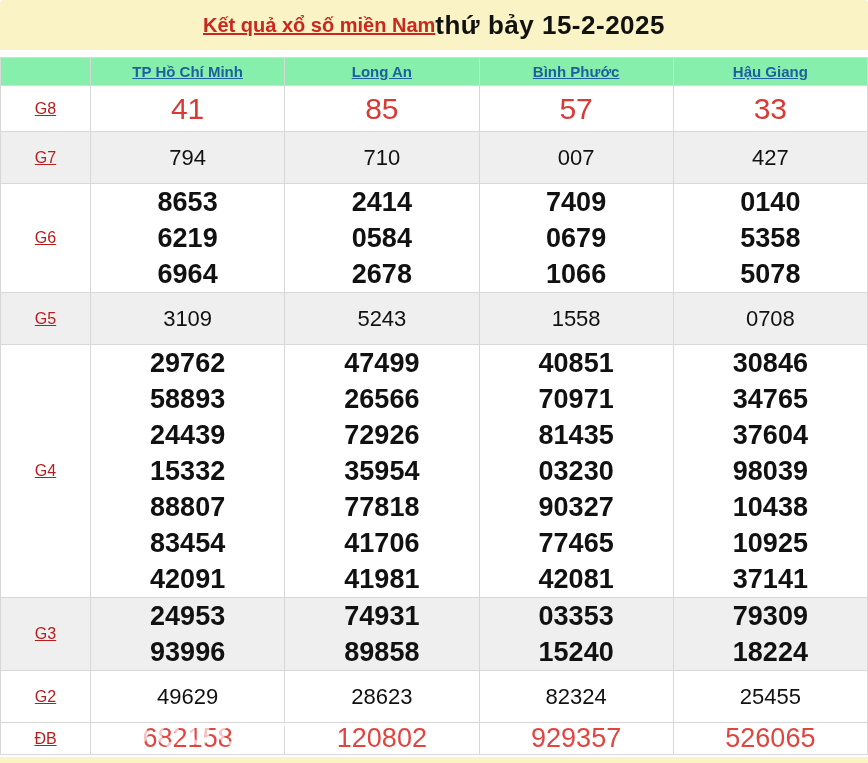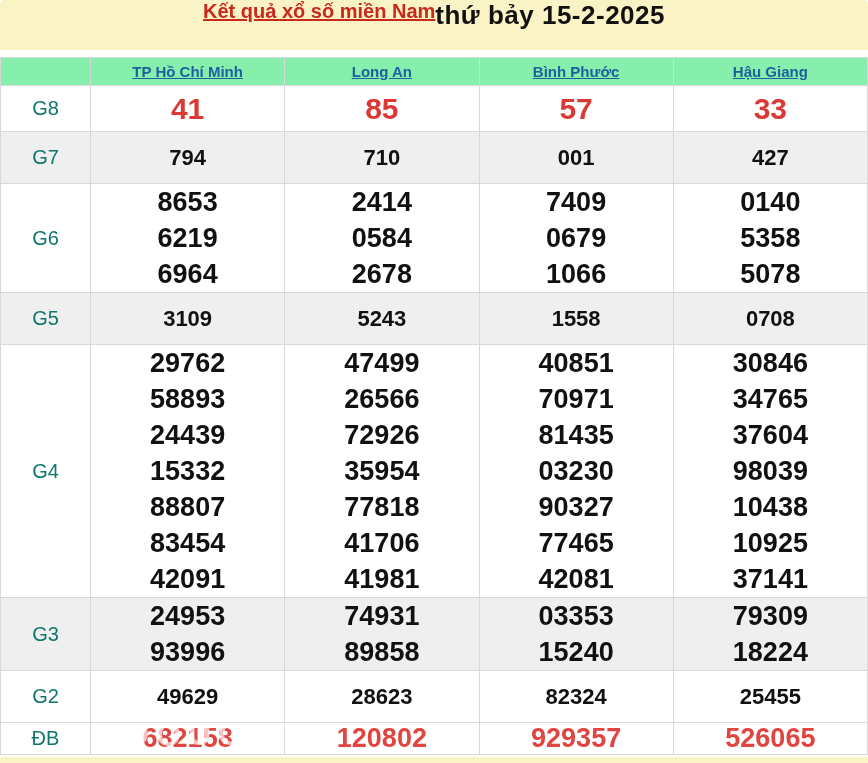--- a/index.html
+++ b/index.html
@@ -1,37 +1,37 @@
 <!DOCTYPE html>
 <html><head>
 <meta charset="utf-8">
 <style>
   * { margin:0; padding:0; box-sizing:border-box; }
   html,body { width:868px; height:763px; overflow:hidden; background:#fff;
               font-family:"Liberation Sans", sans-serif; position:relative; }
 
   
   .banner { width:868px; height:50px; background:#faf3c6;
-            display:flex; align-items:flex-start; justify-content:center;
+            display:flex; align-items:center; justify-content:center;
             border-radius:4px 4px 0 0; }
   .banner a { color:#c9281c; font-weight:bold; font-size:20px;
               text-decoration:underline; cursor:pointer; }
   .banner .date { color:#111; font-weight:bold; font-size:26px; 
                   letter-spacing:0.5px; }
 
   
   table { width:868px; border-collapse:collapse; margin-top:7px; table-layout:fixed; }
   col.c-lbl { width:90px; }
   td, th { border:1px solid #d8d8d8; text-align:center; vertical-align:middle;
            padding:0; }
   tr.head th { height:28px; background:#86efac; }
   tr.head th a { color:#1e5f9e; font-weight:bold; font-size:15px;
                  text-decoration:underline; cursor:pointer; }
-  td.lbl { font-weight:normal; font-size:20px; color:#0f766e; }
-  td.val { font-weight:bold; font-size:22px; color:#111; }
+  td.lbl { font-weight:normal; font-size:16px; color:#b91c1c;text-decoration:underline; }
+  td.val { font-weight:normal; font-size:22px; color:#111; }
   tr.single td.val { height:52px; }
   .ln { height:36px; line-height:36px; font-weight:bold; font-size:27px; color:#111; }
   tr.gray td { background:#efefef; }
   tr.g8row td.val { height:46px; color:#d93a35; font-size:30px; }
   tr.dbrow td.val { height:28px; color:#e04540; font-size:27px; }
 
   
   .watermark { position:absolute; left:64px; top:716px; z-index:5;
                font-size:32px; font-weight:bold; letter-spacing:7px;
                color:rgba(255,255,255,0.68); pointer-events:none; }
@@ -69,21 +69,21 @@
     <td class="val">41</td>
     <td class="val">85</td>
     <td class="val">57</td>
     <td class="val">33</td>
   </tr>
 
   <tr class="single gray">
     <td class="lbl">G7</td>
     <td class="val">794</td>
     <td class="val">710</td>
-    <td class="val">001</td>
+    <td class="val">007</td>
     <td class="val">427</td>
   </tr>
 
   <tr>
     <td class="lbl">G6</td>
     <td>
       <div class="ln">8653</div>
       <div class="ln">6219</div>
       <div class="ln">6964</div>
     </td>

